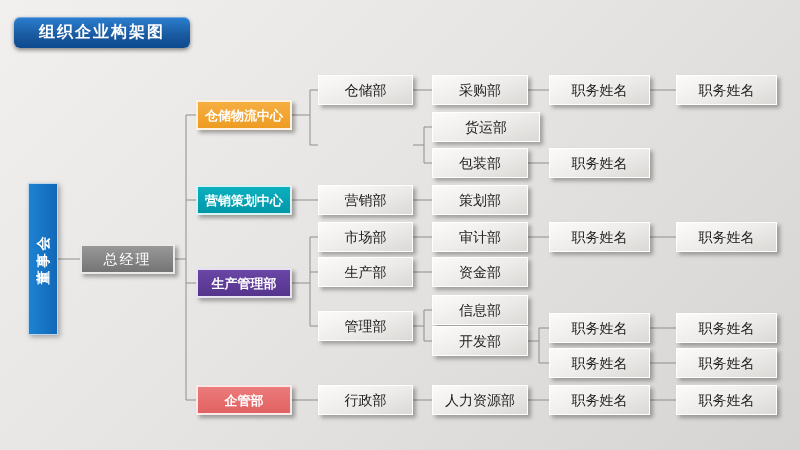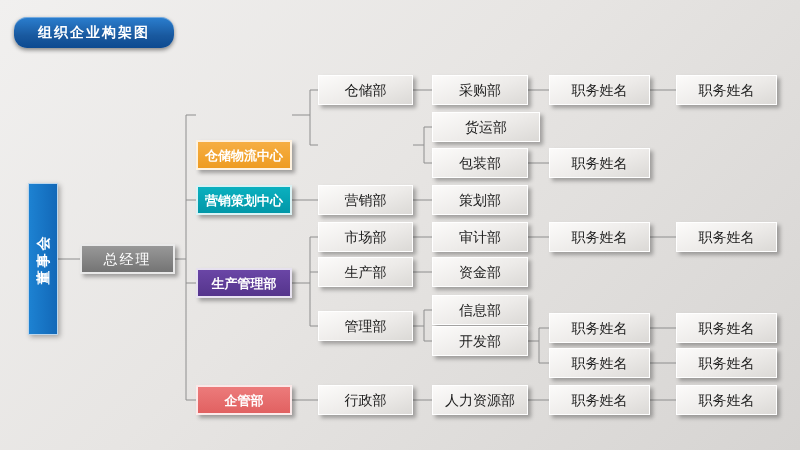--- a/index.html
+++ b/index.html
@@ -3,43 +3,43 @@
 <meta charset="utf-8">
 <style>
   html,body{margin:0;padding:0;}
   .stage{
     position:relative;width:800px;height:450px;overflow:hidden;
     background:linear-gradient(135deg,#f1f0ef 0%,#e7e5e3 45%,#d6d4d2 100%);
     font-family:"Liberation Sans",sans-serif;
     -webkit-font-smoothing:antialiased;
   }
   .title-box{
-    position:absolute;left:14px;top:17px;width:160px;height:31px;
+    position:absolute;left:14px;top:17px;width:176px;height:31px;
     background:linear-gradient(180deg,#2b7fd0 0%,#19599f 60%,#0d4a90 100%);
-    border-radius:13px;color:#fff;font-size:14px;font-weight:bold;letter-spacing:2px;
+    border-radius:6px;color:#fff;font-size:16px;font-weight:bold;letter-spacing:2px;
     display:flex;align-items:center;justify-content:center;
     box-shadow:0 2px 4px rgba(0,0,0,0.45), inset 0 1px 0 rgba(255,255,255,0.35);
   }
   .connectors{position:absolute;left:0;top:0;}
   .n{
     position:absolute;box-sizing:border-box;
     display:flex;align-items:center;justify-content:center;
     font-size:14px;text-align:center;line-height:1;
   }
   .light{
     background:linear-gradient(160deg,#fcfbfa 0%,#edebe9 55%,#dbd9d6 100%);
     border:1px solid #ffffff;color:#1c1c1c;
     box-shadow:3px 3px 4px rgba(0,0,0,0.30);
   }
   .colored{
     color:#fff;font-weight:bold;font-size:13px;
     border:2px solid rgba(255,255,255,0.85);
     box-shadow:3px 3px 4px rgba(0,0,0,0.32);
   }
-  .orange{background:linear-gradient(180deg,#f6ae42,#ee9c22);margin-top:40px;}
+  .orange{background:linear-gradient(180deg,#f6ae42,#ee9c22);}
   .teal{background:linear-gradient(180deg,#0bb0bf,#0097a8);}
   .purple{background:linear-gradient(180deg,#6a46a6,#55348c);}
   .red{background:linear-gradient(180deg,#ec7b7b,#e16161);}
   .gm-box{
     background:linear-gradient(180deg,#989898,#747474);
     border:2px solid #e9e9e9;color:#fff;letter-spacing:2px;
     box-shadow:3px 3px 4px rgba(0,0,0,0.32);
     text-align:center;
   }
   .board-box{

